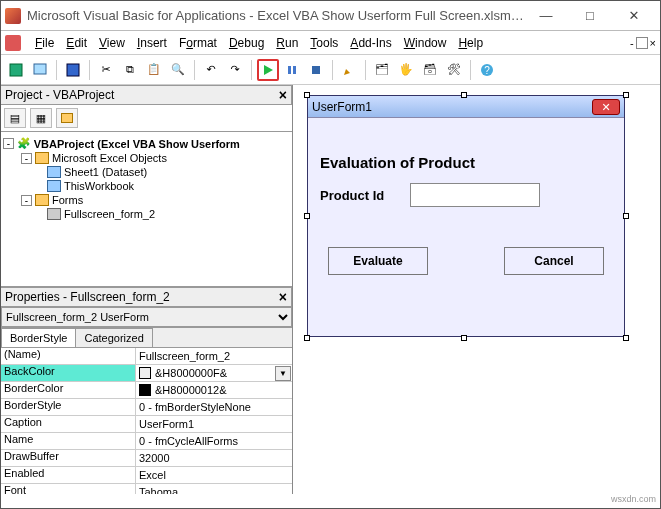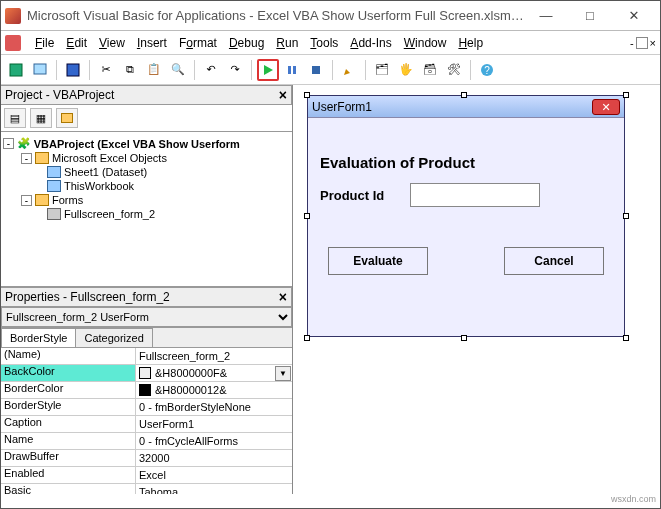--- a/index.html
+++ b/index.html
@@ -242,21 +242,21 @@
         </div>
       <div class="prow">
           <div class="pk">DrawBuffer</div>
           <div class="pv">32000</div>
         </div>
       <div class="prow">
           <div class="pk">Enabled</div>
           <div class="pv">Excel</div>
         </div>
       <div class="prow">
-          <div class="pk">Basic</div>
+          <div class="pk">Font</div>
           <div class="pv">Tahoma</div>
         </div>
     </div>
   </div>
 
   <div class="designer">
     <div class="canvas">
       <div class="uform">
         <div class="uftitle">
           <span class="t">UserForm1</span>

